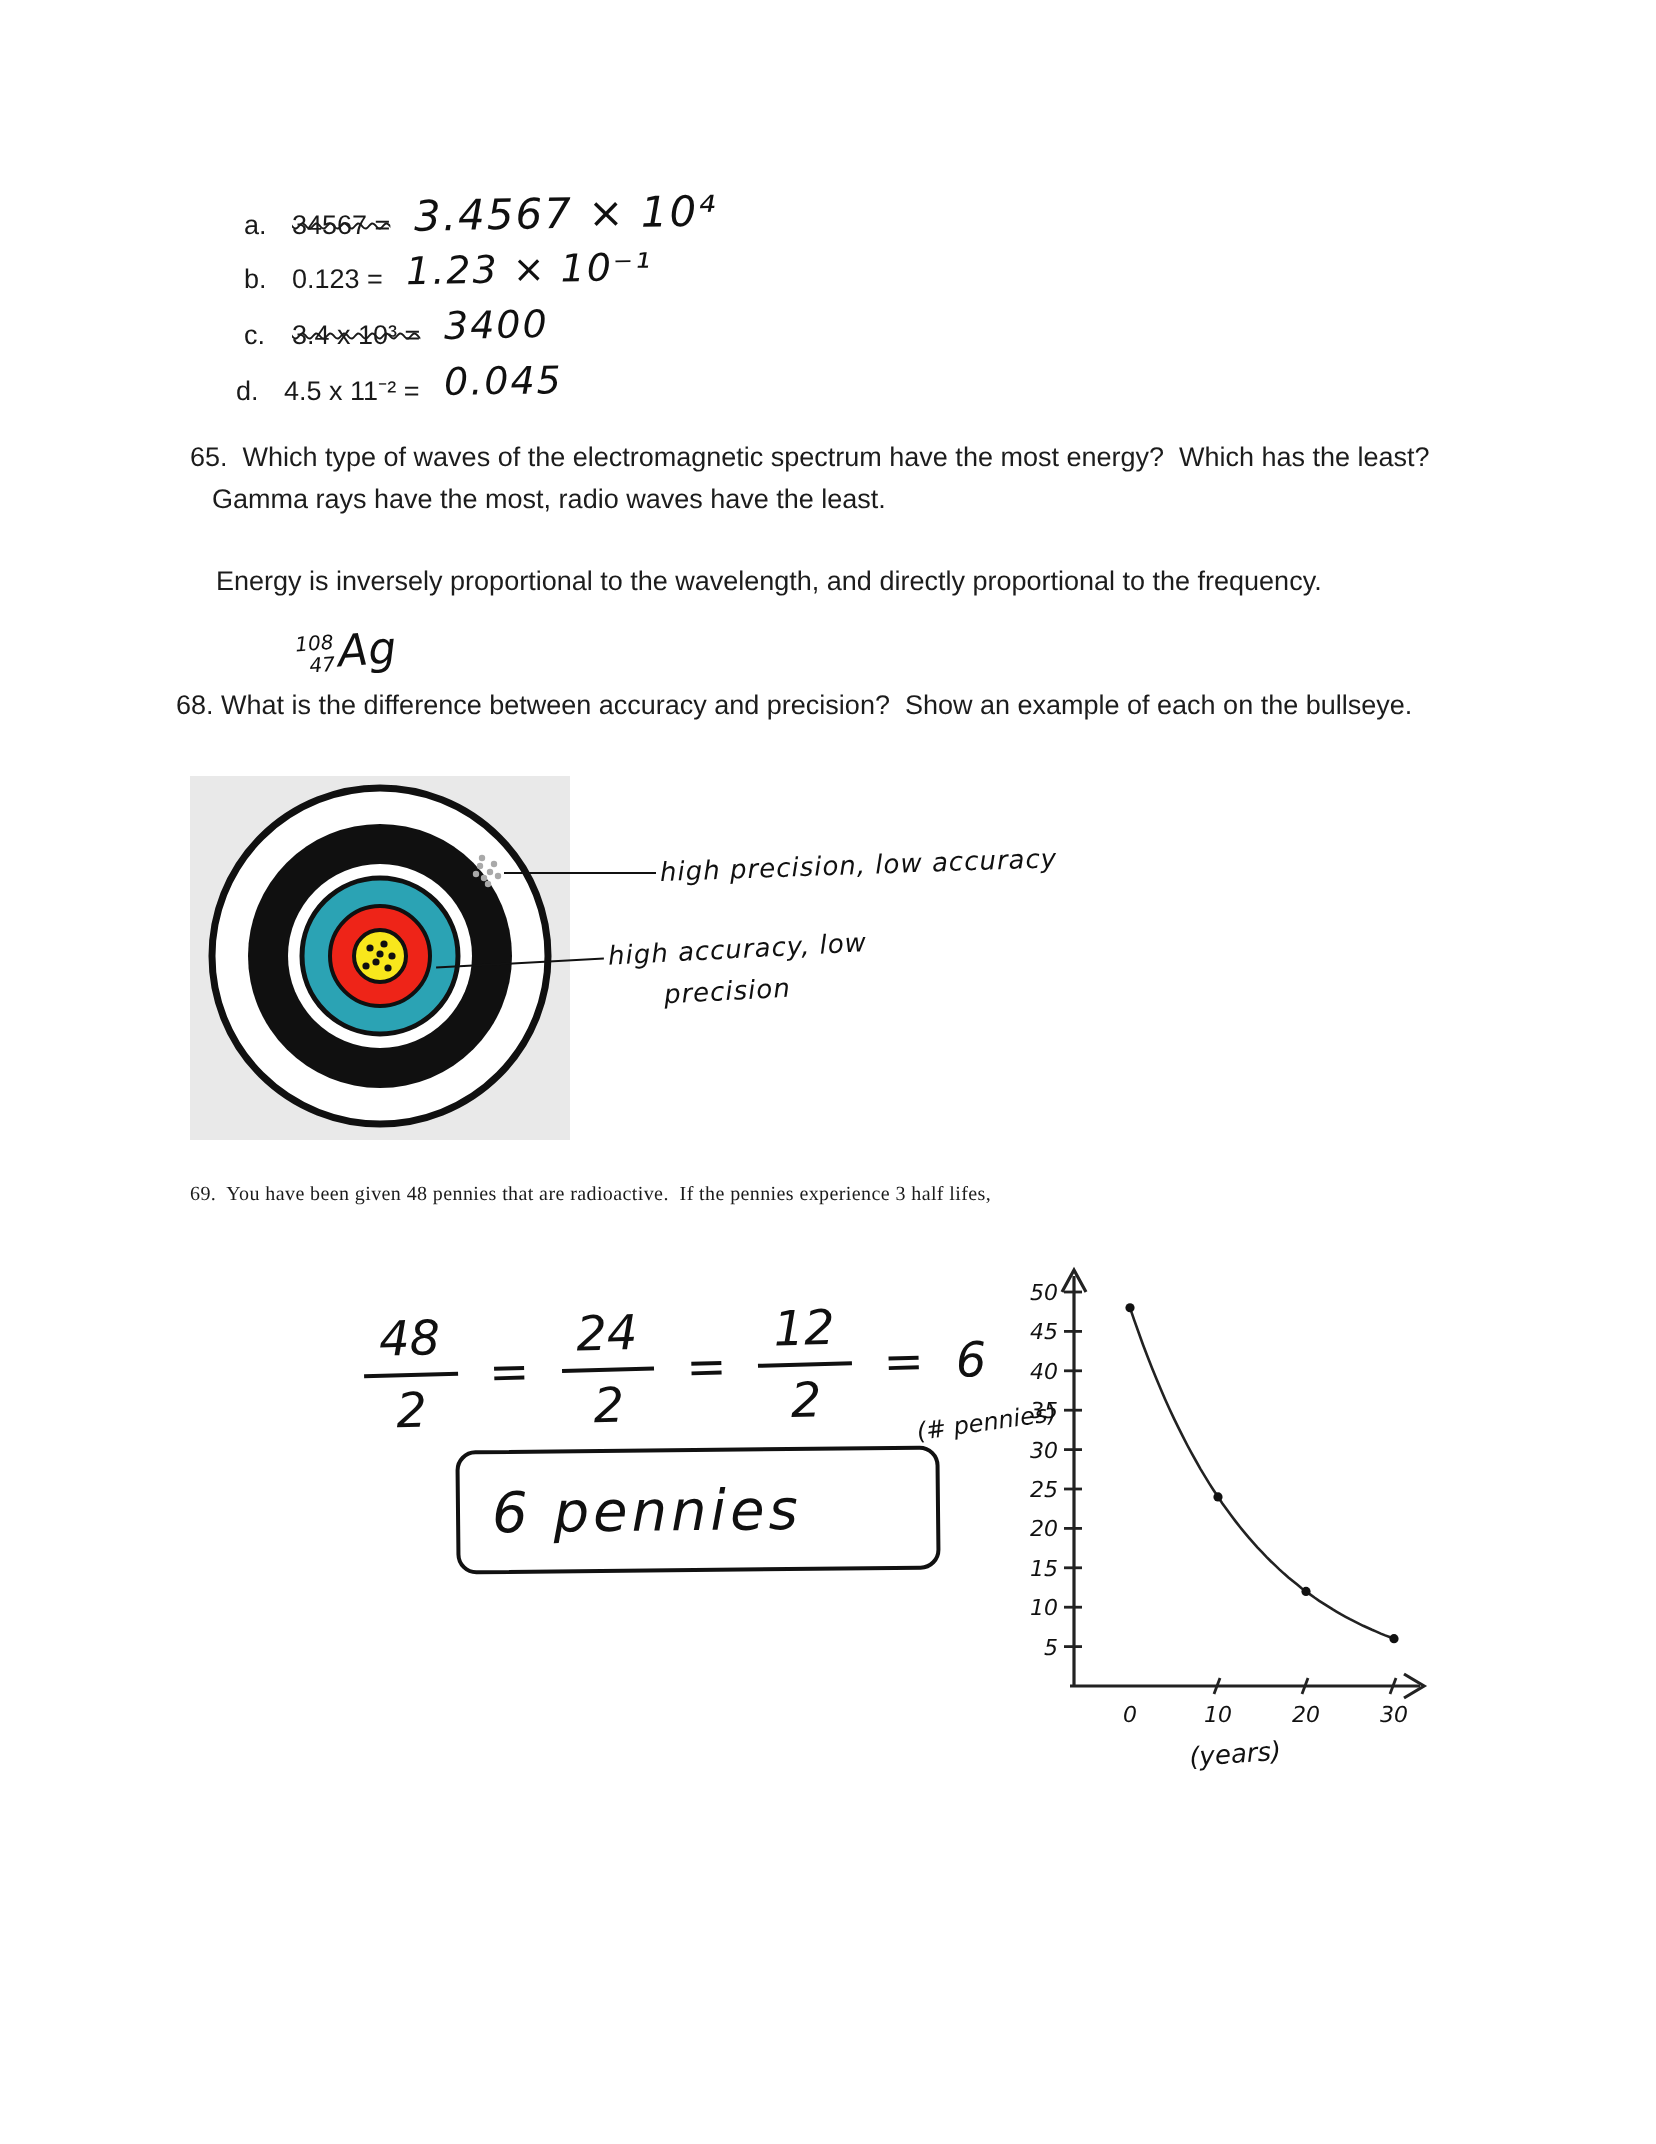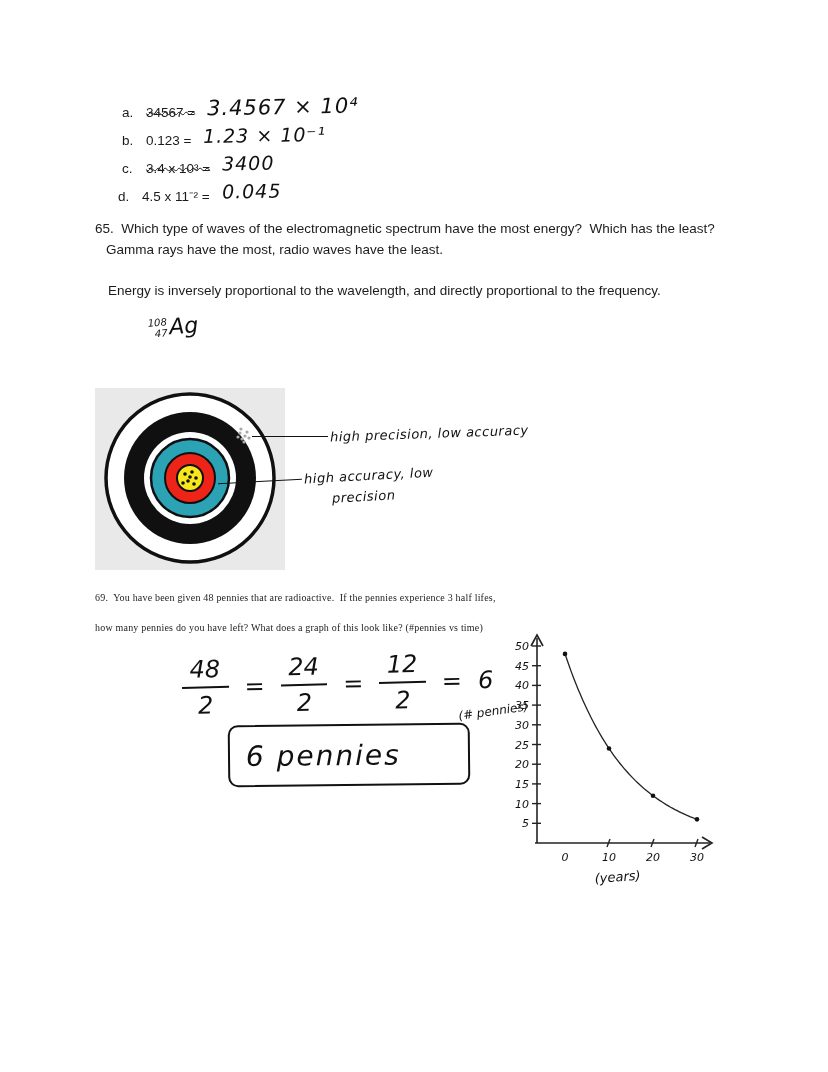--- a/index.html
+++ b/index.html
@@ -58,20 +58,21 @@
   <div class="abs q" style="left:108px;top:283px;">Energy is inversely proportional to the wavelength, and directly proportional to the frequency.</div>
 
   <div class="abs hw nuclide" style="left:148px;top:314px;transform:rotate(-4deg);">
     <span class="stack">
       <span>108</span>
       <span>47</span>
     </span>
     <span class="sym">Ag</span>
   </div>
 
+  <div class="abs q" style="left:88px;top:345px;">68. What is the difference between accuracy and precision?  Show an example of each on the bullseye.</div>
 
   <svg class="abs" style="left:95px;top:388px;" width="190" height="182" viewBox="0 0 190 182">
     <rect width="190" height="182" fill="#e9e9e9"></rect>
     <circle cx="95" cy="90" r="84" fill="#ffffff" stroke="#101010" stroke-width="3.5"></circle>
     <circle cx="95" cy="90" r="66" fill="#101010"></circle>
     <circle cx="95" cy="90" r="46" fill="#ffffff"></circle>
     <circle cx="95" cy="90" r="39" fill="#2ba3b4" stroke="#101010" stroke-width="2.5"></circle>
     <circle cx="95" cy="90" r="25" fill="#ee2418" stroke="#101010" stroke-width="2"></circle>
     <circle cx="95" cy="90" r="13" fill="#f8e71c" stroke="#101010" stroke-width="2"></circle>
     <g fill="#101010">
@@ -96,21 +97,20 @@
   </svg>
 
   <div class="abs ptr-line" style="left:252px;top:436px;width:76px;"></div>
   <div class="abs hw ann" style="left:330px;top:426px;transform:rotate(-2deg);">high precision, low accuracy</div>
 
   <div class="abs ptr-line" style="left:218px;top:481px;width:84px;transform:rotate(-3deg);"></div>
   <div class="abs hw ann" style="left:304px;top:468px;transform:rotate(-3deg);">high accuracy, low</div>
   <div class="abs hw ann" style="left:332px;top:489px;transform:rotate(-3deg);">precision</div>
 
   <div class="abs q serif" style="left:95px;top:592px;">69.  You have been given 48 pennies that are radioactive.  If the pennies experience 3 half lifes,</div>
-  <div class="abs q serif" style="left:95px;top:622px;">how many pennies do you have left? What does a graph of this look like? (#pennies vs time)</div>
 
   <div class="abs hw fracs" style="left:182px;top:652px;">
     <span class="frac">
       <span class="num">48</span>
       <span class="den">2</span>
     </span>
     <span>=</span>
     <span class="frac">
       <span class="num">24</span>
       <span class="den">2</span>

